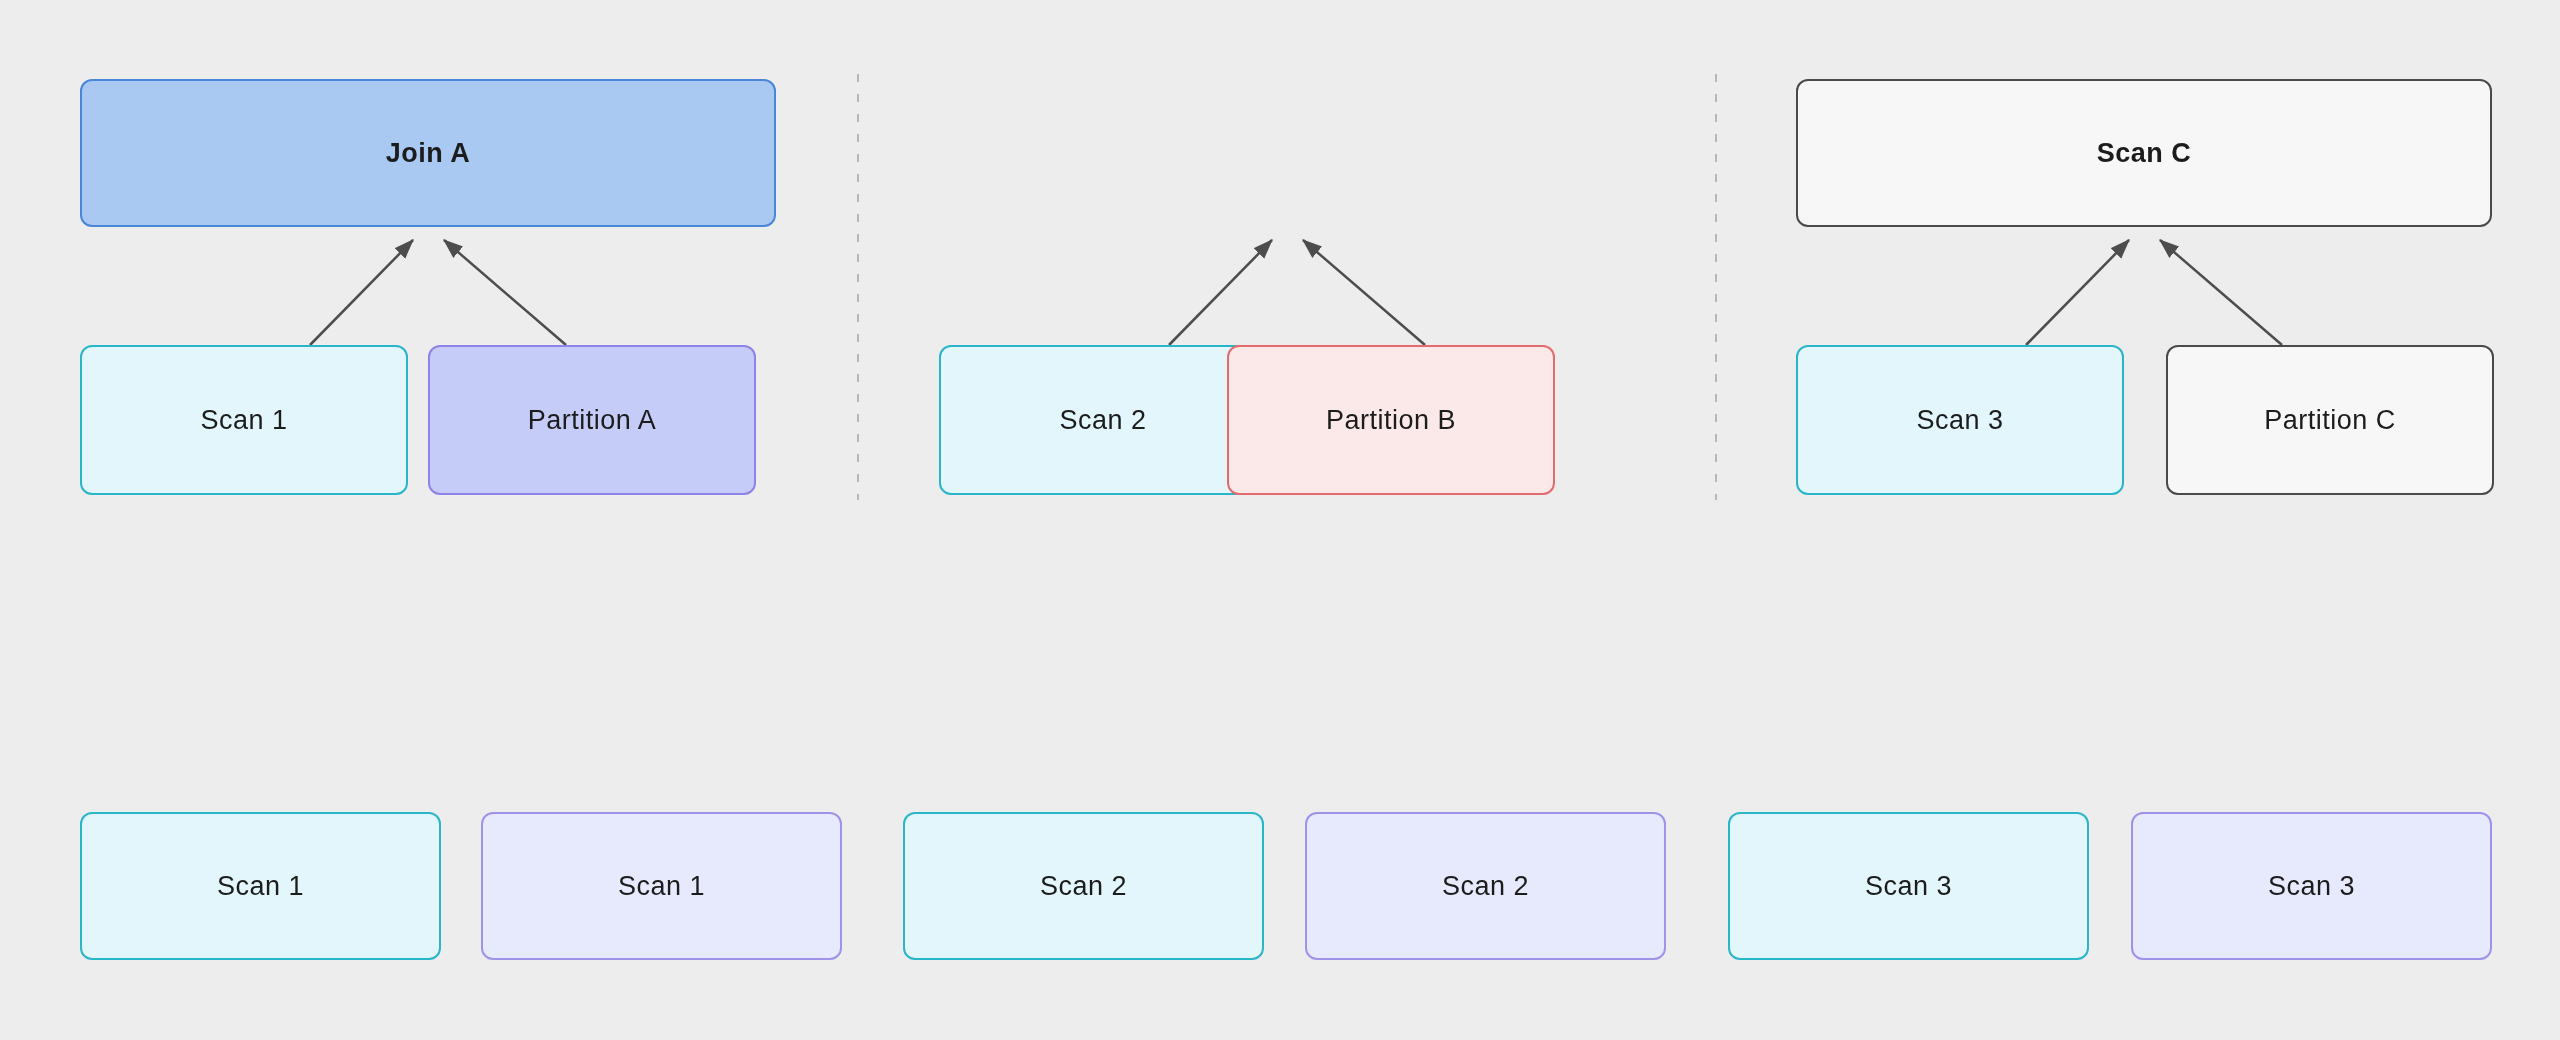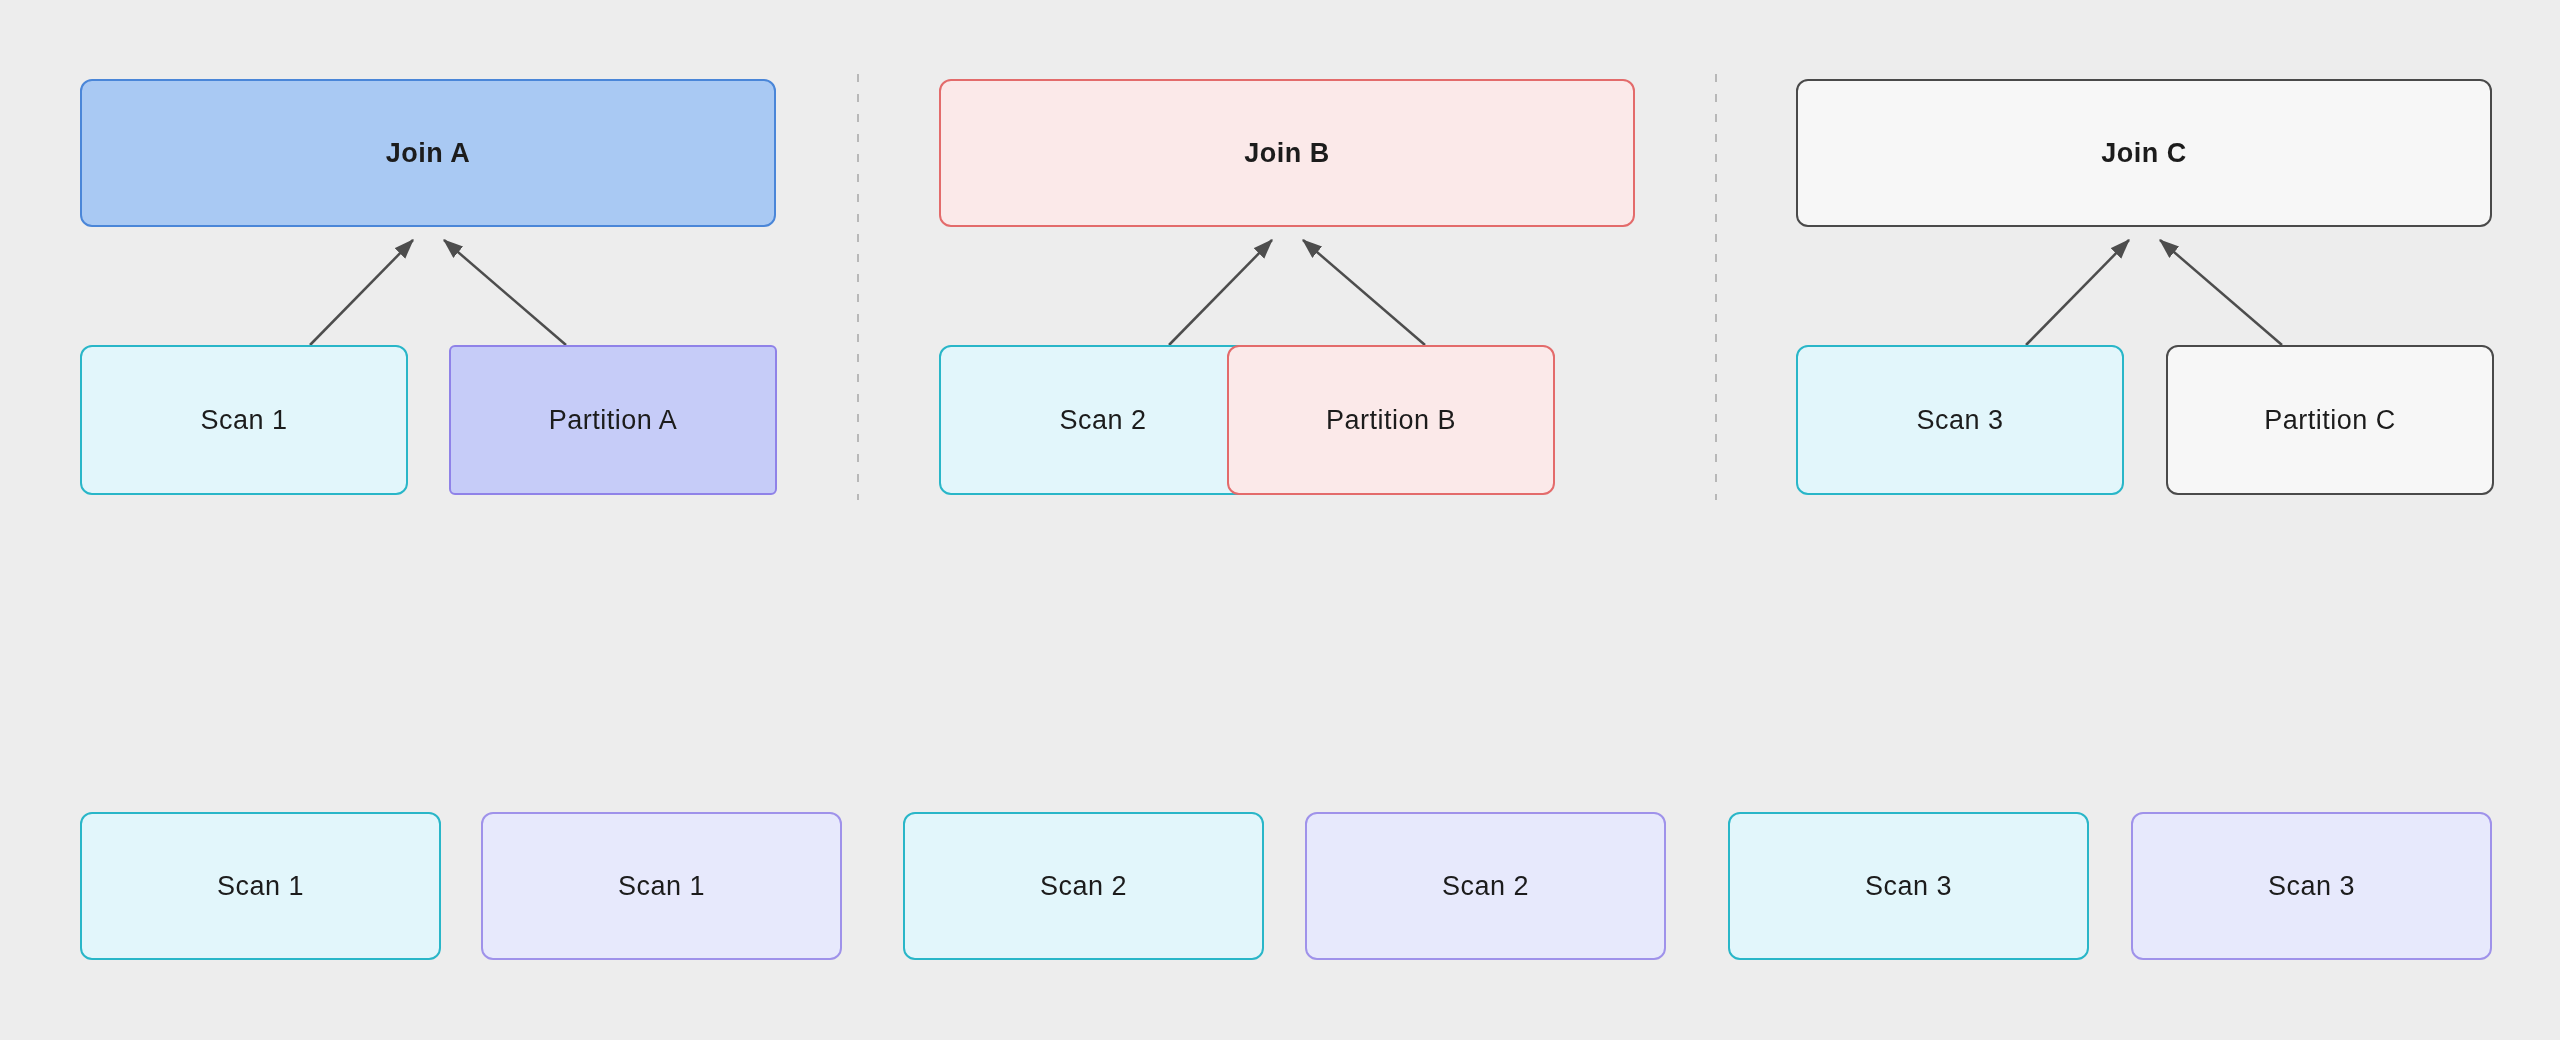--- a/index.html
+++ b/index.html
@@ -29,21 +29,21 @@
   .join-node   { top: 79px;  width: 696px;  height: 148px; font-weight: 600; }
   .mid-node    { top: 345px; width: 328px;  height: 150px; font-weight: 400; }
   .shuffle-node{ top: 578px; left: 80px; width: 2410px; height: 148px; font-weight: 600; }
   .bottom-node { top: 812px; width: 361px;  height: 148px; font-weight: 400; }
 
   #join-a { left: 80px; }
   #join-b { left: 939px; }
   #join-c { left: 1796px; }
 
   #scan-1      { left: 80px; }
-  #partition-a { left: 449px; border-radius: 6px; }
+  #partition-a { left: 428px; }
   #scan-2      { left: 939px; }
   #partition-b { left: 1227px; }
   #scan-3      { left: 1796px; }
   #partition-c { left: 2166px; }
 
   #bottom-0 { left: 80px; }
   #bottom-1 { left: 481px; }
   #bottom-2 { left: 903px; }
   #bottom-3 { left: 1305px; }
   #bottom-4 { left: 1728px; }
@@ -76,25 +76,22 @@
     <line x1="1169" y1="345" x2="1272" y2="240" stroke="#4d4d4d" stroke-width="2.5" marker-end="url(#arrowhead)"></line>
     <line x1="1425" y1="345" x2="1303" y2="240" stroke="#4d4d4d" stroke-width="2.5" marker-end="url(#arrowhead)"></line>
 
     <line x1="2026" y1="345" x2="2129" y2="240" stroke="#4d4d4d" stroke-width="2.5" marker-end="url(#arrowhead)"></line>
     <line x1="2282" y1="345" x2="2160" y2="240" stroke="#4d4d4d" stroke-width="2.5" marker-end="url(#arrowhead)"></line>
   </svg>
 
   <div id="join-a" class="node join-node" style="background-color: rgb(169, 201, 243); border-color: rgb(74, 134, 216);">
     <span>Join A</span>
   </div>
-  <div id="join-b" class="node join-node" style="background-color: rgb(251, 233, 233); border-color: rgb(227, 107, 107);">
-    <span>Join B</span>
-  </div>
   <div id="join-c" class="node join-node" style="background-color: rgb(247, 247, 247); border-color: rgb(74, 74, 74);">
-    <span>Join C</span>
+    <span>Scan C</span>
   </div>
 
   <div id="scan-1" class="node mid-node" style="background-color: rgb(226, 246, 251); border-color: rgb(41, 182, 200);">
     <span>Scan 1</span>
   </div>
   <div id="partition-a" class="node mid-node" style="background-color: rgb(198, 204, 248); border-color: rgb(143, 130, 232);">
     <span>Partition A</span>
   </div>
 
   <div id="scan-2" class="node mid-node" style="background-color: rgb(226, 246, 251); border-color: rgb(41, 182, 200);">

